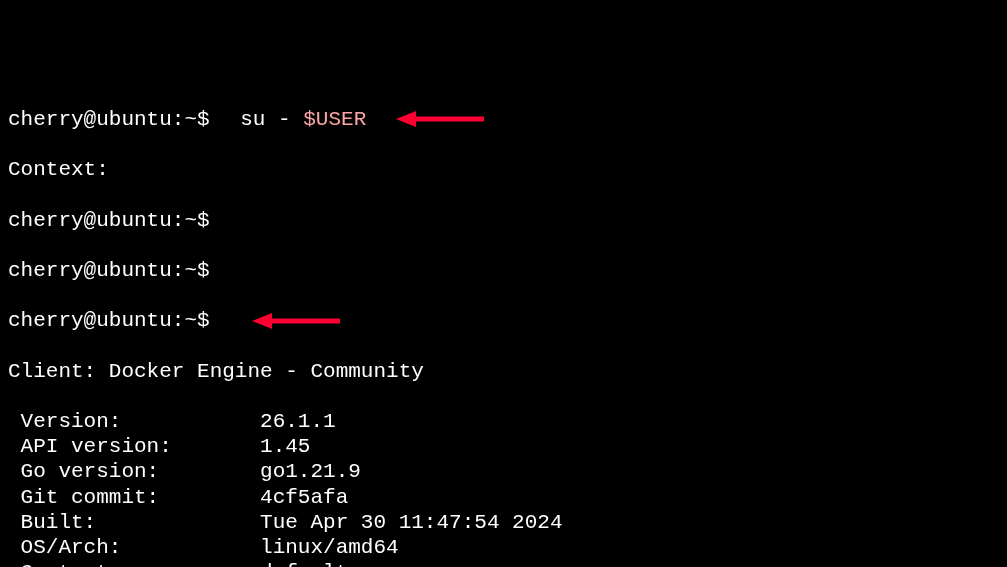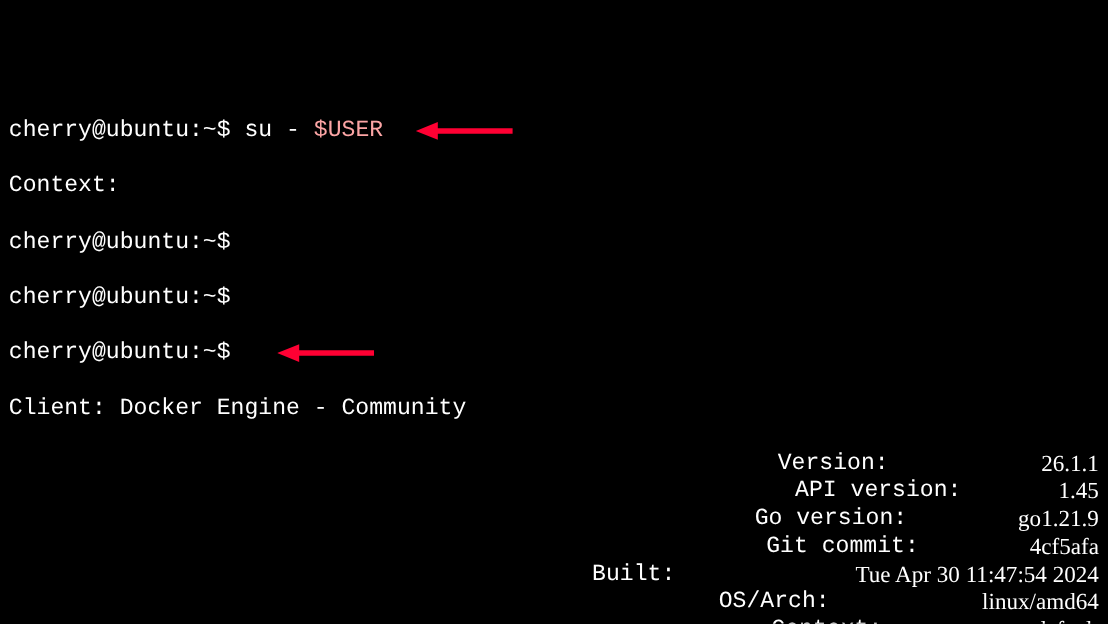--- a/index.html
+++ b/index.html
@@ -9,32 +9,32 @@
       font-family: 'Consolas', 'Courier New', monospace;
       font-size: 21px;
       line-height: 1.2;
       padding: 6px 8px;
       width: 1007px;
       height: 567px;
       overflow: hidden;
       white-space: pre;
     }
     .prompt { color: #fff; }
-    .cmd { color: #fff; }
+    .cmd { color: #fff; margin-left: 18px; }
     .highlight { color: #fca5a5; }
     .line { display: flex; align-items: center; }
     .arrow {
       display: inline-flex;
       align-items: center;
       margin-left: 30px;
     }
     .arrow svg { display: block; }
-    .kv-row { display: flex; justify-content: flex-end; }
+    .kv-row { display: flex; }
     .kv-key { display: inline-block; }
-    .kv-val { display: inline-block; font-family: Liberation Serif, serif; }
+    .kv-val { display: inline-block; }
   </style>
 </head>
 <body>
 
 
 
 <div class="line">
   <span class="prompt">cherry@ubuntu:~$ </span><span class="cmd">su - </span><span class="highlight">$USER</span>
   <span class="arrow">
     <svg width="90" height="22" viewBox="0 0 90 22">

